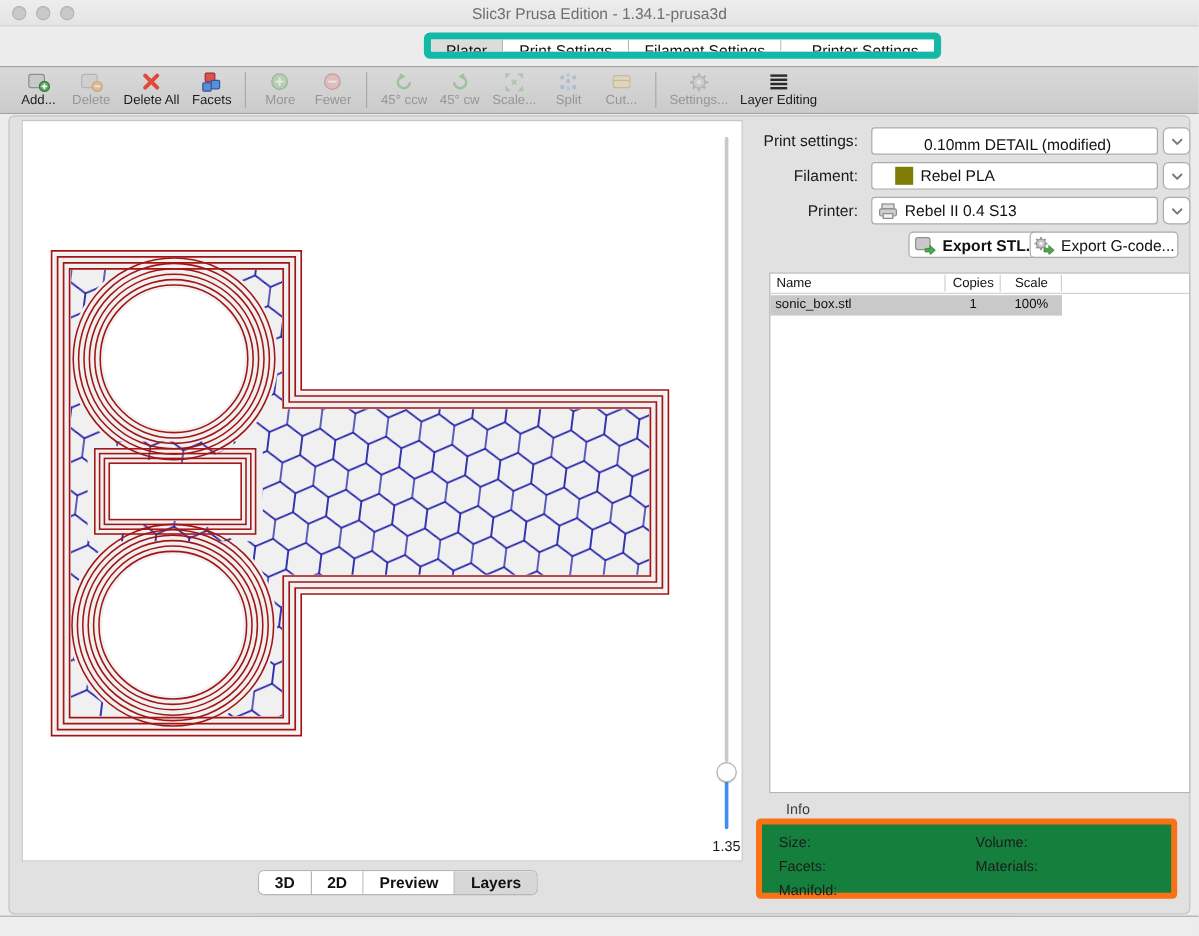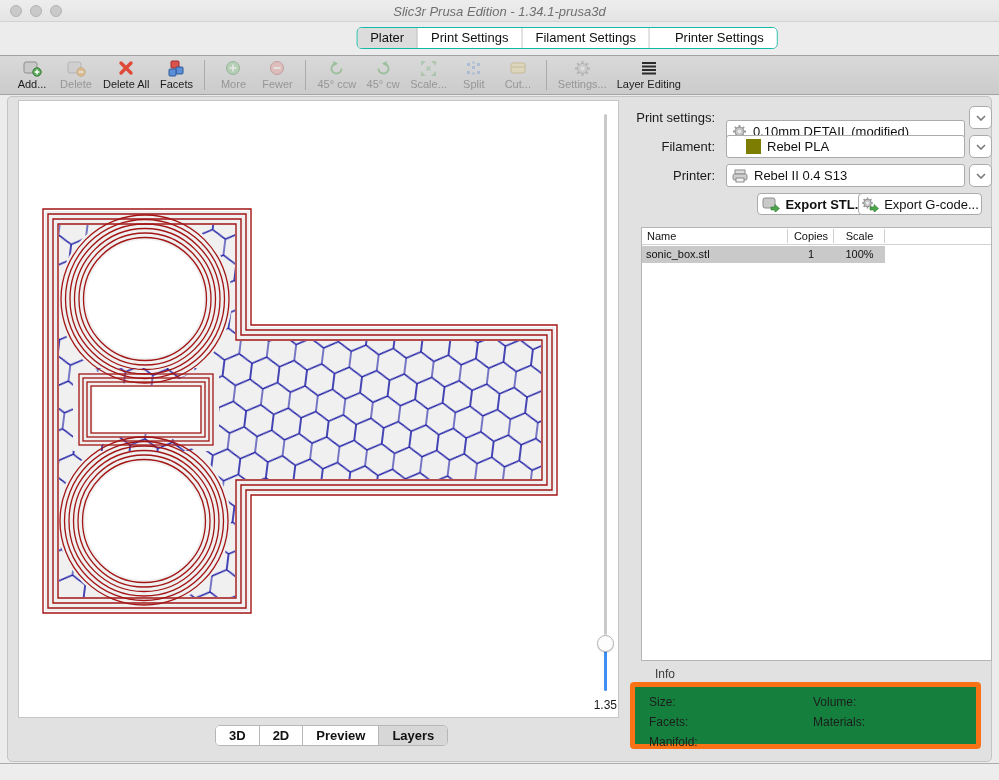--- a/index.html
+++ b/index.html
@@ -7,25 +7,25 @@
     font-family:"Liberation Sans", sans-serif; background:#ececec; }
   .window { position:relative; width:999px; height:780px; background:#ececec; }
 
   
   .titlebar { position:absolute; left:0; top:0; width:999px; height:22px;
     background:linear-gradient(#ededed,#e4e4e4); border-bottom:1px solid #d2d2d2; }
   .traffic { position:absolute; top:5px; width:12px; height:12px; border-radius:50%;
     background:#c9c9c9; border:1px solid #b3b3b3; }
   .t1{left:10px}.t2{left:30px}.t3{left:50px}
   .title-text { position:absolute; left:0; right:0; top:4px; text-align:center;
-    font-size:13px; color:#6f6f6f;font-style:italic; }
+    font-size:13px; color:#6f6f6f; }
 
   
   .main-tabs { position:absolute; top:27px; left:50%; transform:translateX(-34%);
-    display:flex; height:22px; border:1px solid #14b8a6; border-radius:5px;
+    display:flex; height:22px; border:6px solid #14b8a6; border-radius:5px;
     overflow:hidden; background:#fff; }
   .main-tab { padding:0 13px; font-size:13px; color:#111; line-height:20px;
     border-right:1px solid #b6b6b6; background:#fff; white-space:nowrap; }
   .main-tab:last-child { border-right:none;padding-left:25px; }
   .main-tab.selected { background:#dcdcdc; }
 
   
   .toolbar { position:absolute; left:0; top:55px; width:999px; height:40px;
     background:linear-gradient(#d9d9d9,#cbcbcb);
     border-top:1px solid #a2a2a2; border-bottom:1px solid #a2a2a2;
@@ -354,21 +354,21 @@
     </div>
 
     <div class="view-tabs">
       <div class="view-tab">3D</div>
       <div class="view-tab">2D</div>
       <div class="view-tab">Preview</div>
       <div class="view-tab selected">Layers</div>
     </div>
 
     <div class="setting-label" style="left:577px; top:13px;">Print settings:</div>
-    <div class="combo" style="top:23px;">
+    <div class="combo" style="top:9px;flex-direction:column;">
       <svg width="15" height="15">
           <g stroke="#9a9a9a" stroke-width="1.8">
             <path d="M7.5,1 v13 M1,7.5 h13 M2.9,2.9 l9.2,9.2 M12.1,2.9 L2.9,12.1"></path>
           </g>
           <circle cx="7.5" cy="7.5" r="4.4" fill="#c5c5c5" stroke="#909090"></circle>
           <circle cx="7.5" cy="7.5" r="1.7" fill="#efefef"></circle>
         </svg>
       <span>0.10mm DETAIL (modified)</span>
     </div>
     <div class="drop-btn" style="top:9px;">

